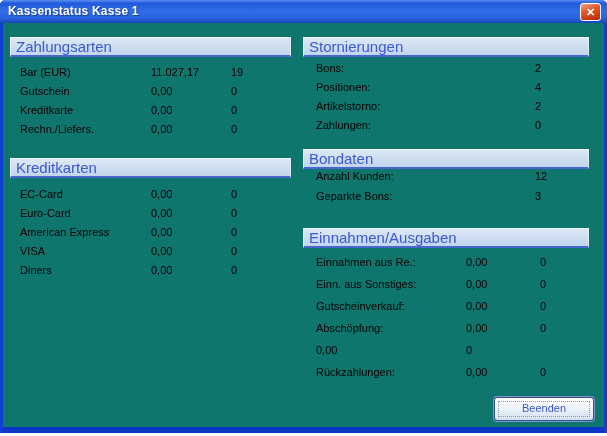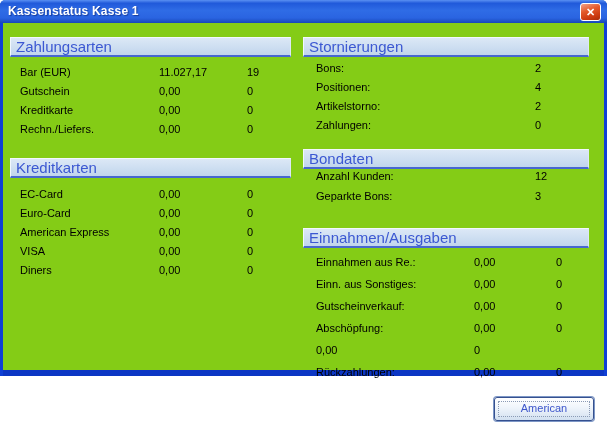--- a/index.html
+++ b/index.html
@@ -1,20 +1,20 @@
 <!DOCTYPE html>
 <html><head>
 <meta charset="utf-8">
 <style>
   html,body{margin:0;padding:0;background:#ffffff;}
   body{width:607px;height:436px;position:relative;overflow:hidden;
        font-family:"Liberation Sans", sans-serif;}
   
-  .dialog{position:absolute;left:0;top:0;width:607px;height:376px;
-    background:#84cc16;
+  .dialog{position:absolute;left:0;top:0;width:607px;height:433px;
+    background:#0f766e;
     box-shadow:inset 3px 0 0 #0f3fd5, inset -3px 0 0 #0f3fd5, inset 0 -6px 0 #0c36c4;
     border-radius:6px 6px 0 0;}
   .titlebar{position:absolute;left:0;top:0;width:607px;height:23px;
     background:linear-gradient(180deg,#5a90f2 0%,#2059da 14%,#2f6ce6 45%,#2a64e1 78%,#1747b8 100%);
     border-radius:5px 5px 0 0;}
   .title{position:absolute;left:8px;top:0;line-height:23px;color:#ffffff;
     font-size:12px;font-weight:bold;letter-spacing:.2px;
     text-shadow:1px 1px 1px #163c9e;white-space:nowrap;}
   .close{position:absolute;right:6px;top:3px;width:21px;height:18px;
     border:1px solid #ffffff;border-radius:3px;box-sizing:border-box;
@@ -24,21 +24,21 @@
   
   .sec-h{position:absolute;height:20px;box-sizing:border-box;
     background:linear-gradient(180deg,#dcE8f6 0%,#cddef1 55%,#c1d5ec 100%);
     border-top:1px solid #f2f8fd;border-left:1px solid #f2f8fd;border-right:1px solid #dde9f5;
     border-bottom:2px solid #4767cf;
     color:#3c58d2;font-size:15px;line-height:17px;padding-left:5px;white-space:nowrap;}
   .h-left{left:10px;width:281px;}
   .h-right{left:303px;width:286px;}
   
   .rows{position:absolute;}
-  .row{display:grid;color:#000;font-size:11px;align-items:center;white-space:nowrap;gap:8px;}
+  .row{display:grid;color:#000;font-size:11px;align-items:center;white-space:nowrap;}
   .rows-left{left:20px;width:265px;}
   .rows-left .row{height:19px;grid-template-columns:131px 80px 54px;}
   .rows-cnt{left:316px;width:259px;}
   .rows-cnt .row{height:19px;grid-template-columns:1fr 40px;}
   .rows-bon .row{height:20px;}
   .rows-ea{left:316px;width:258px;}
   .rows-ea .row{height:22px;grid-template-columns:150px 74px 34px;}
   .num{text-align:left;}
   
   .btn{position:absolute;left:494px;top:397px;width:100px;height:24px;box-sizing:border-box;
@@ -170,17 +170,17 @@
       <span class="num">0</span>
     </div>
     <div class="row">
       <span>Rückzahlungen:</span>
       <span class="num">0,00</span>
       <span class="num">0</span>
     </div>
   </div>
 
   <div class="btn">
-    <span>American</span>
+    <span>Beenden</span>
     <span class="focusring"></span>
   </div>
 
 </div>
 
 </body></html>

